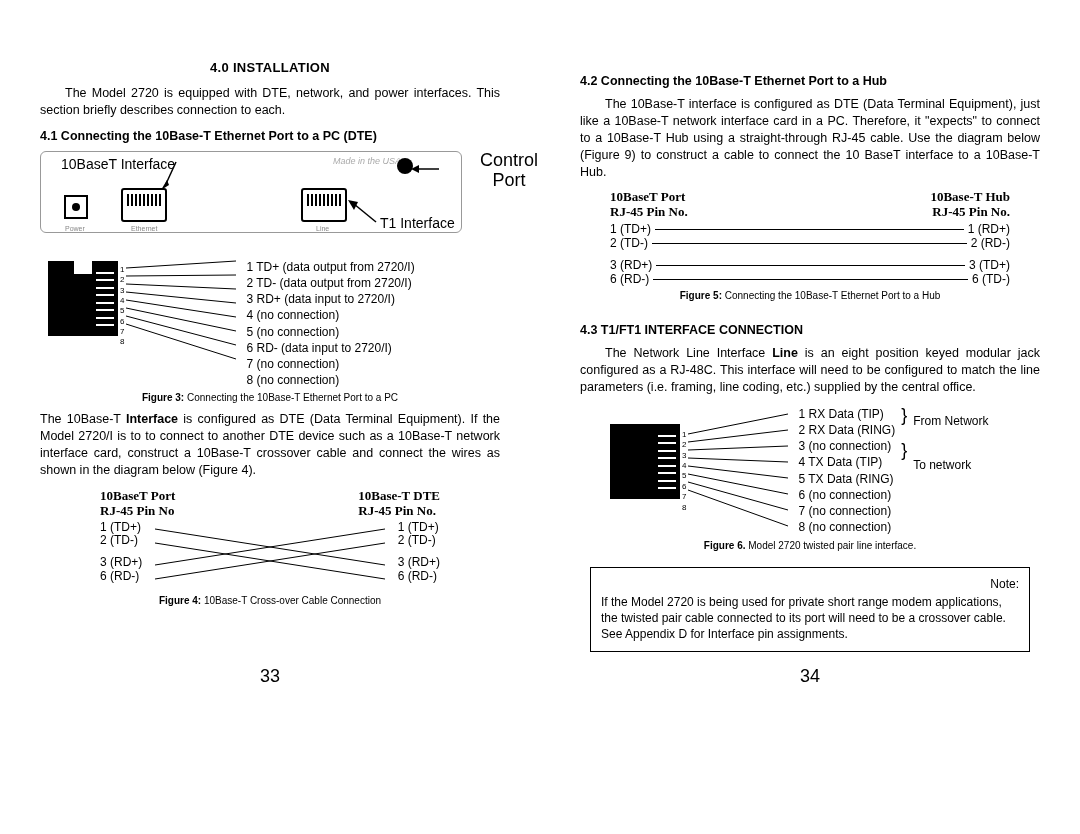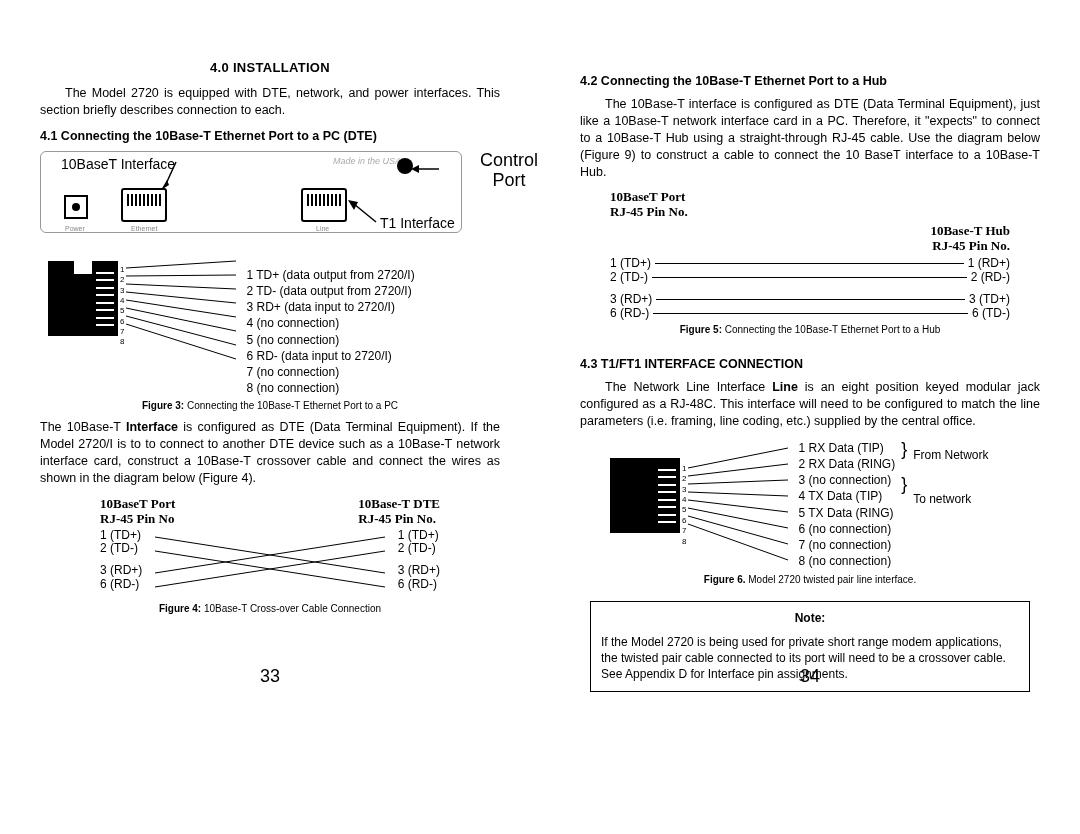--- a/index.html
+++ b/index.html
@@ -166,21 +166,21 @@
     background: #fff;
   }
   .pin-nums {
     font-size: 8px;
     line-height: 1.3;
     margin: 12px 2px 0 2px;
   }
   .pin-descriptions {
     font-size: 12px;
     line-height: 1.35;
-    margin-top: 14px;
+    margin-top: 6px;
   }
   .pinout-table {
     width: 340px;
     margin: 4px auto 0 auto;
     font-size: 12px;
   }
   .pinout-header {
     display: flex;
     justify-content: space-between;
     font-family: "Times New Roman", serif;
@@ -207,23 +207,23 @@
     height: 70px;
   }
   .note-box {
     border: 1.5px solid #000;
     padding: 8px 10px;
     margin: 16px 10px 0 10px;
     font-size: 12px;
     line-height: 1.35;
   }
   .note-box .note-title {
-    text-align: center;
-    font-weight: bold;
-    margin-bottom: 8px;
+    text-align: right;
+    font-weight: normal;
+    margin-bottom: 2px;
   }
   .t1-diagram {
     display: flex;
     align-items: flex-start;
     margin: 6px 0 2px 30px;
   }
 </style>
 </head>
 <body>
 
@@ -345,21 +345,21 @@
     <div class="pagenum" style="left:50%;transform:translateX(-50%);">33</div>
   </div>
 
   <div class="column">
     <div class="subsection" style="margin-top:14px;">4.2 Connecting the 10Base-T Ethernet Port to a Hub</div>
     <p class="body-text" style="text-indent: 2em;">The 10Base-T interface is configured as DTE (Data Terminal Equipment), just like a 10Base-T network interface card in a PC. Therefore, it "expects" to connect to a 10Base-T Hub using a straight-through RJ-45 cable. Use the diagram below (Figure 9) to construct a cable to connect the 10 BaseT interface to a 10Base-T Hub.</p>
 
     <div class="pinout-table" style="width:400px;">
       <div class="pinout-header">
         <div><span>10BaseT Port</span><br><span>RJ-45 Pin No.</span></div>
-        <div style="text-align:right;margin-top:34px;"><span>10Base-T Hub</span><br><span>RJ-45 Pin No.</span></div>
+        <div style="text-align:right;"><span>10Base-T Hub</span><br><span>RJ-45 Pin No.</span></div>
       </div>
       <div class="pin-row">
           <span>1 (TD+)</span>
           <div class="mid"></div>
           <span>1 (RD+)</span>
         </div>
       <div class="pin-row">
           <span>2 (TD-)</span>
           <div class="mid"></div>
           <span>2 (RD-)</span>

